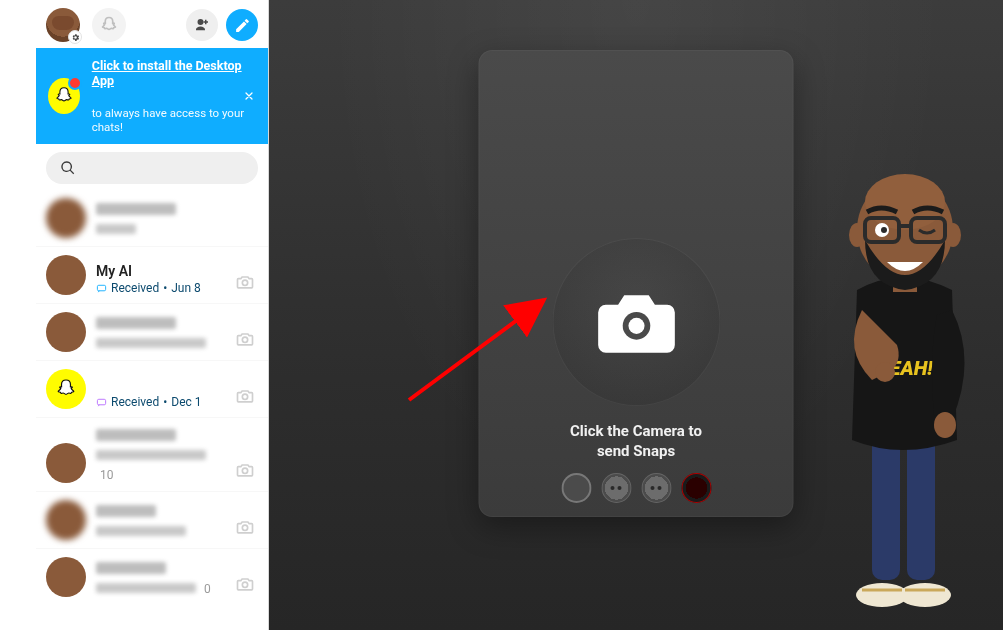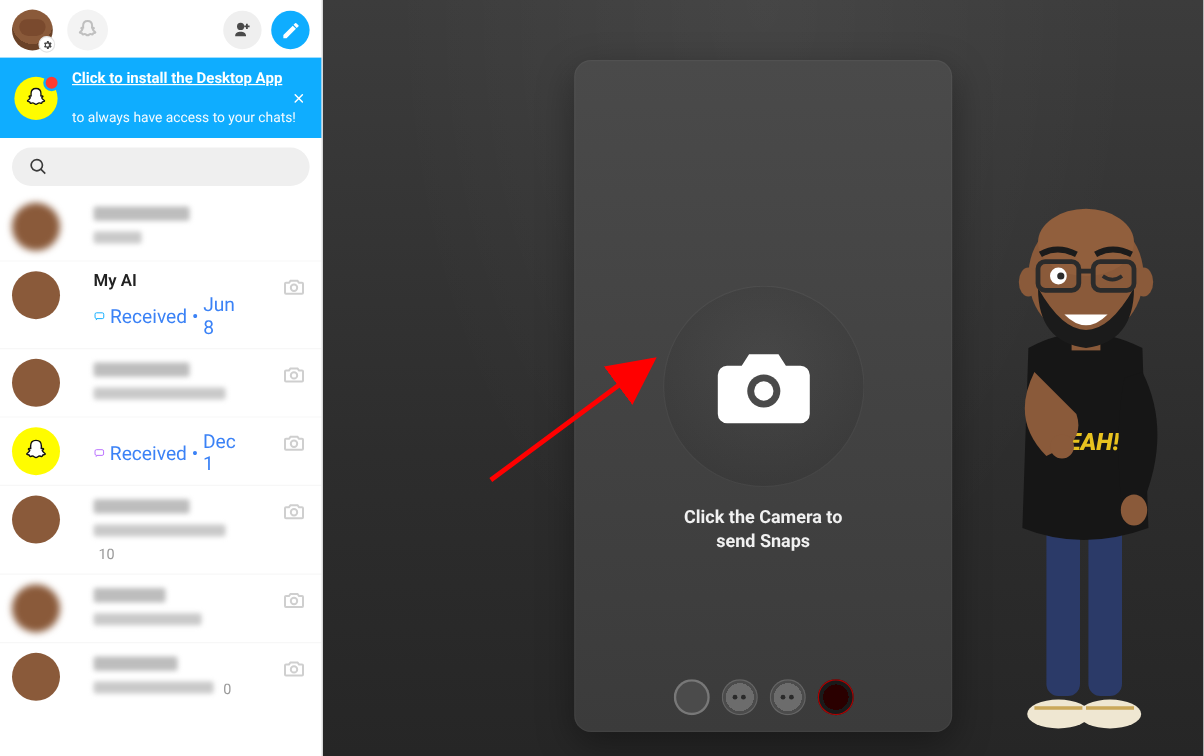--- a/index.html
+++ b/index.html
@@ -1,17 +1,17 @@
 <!DOCTYPE html>
 <html><head>
 <meta charset="utf-8">
 <style>
   * { box-sizing: border-box; margin: 0; padding: 0; }
   body { font-family: -apple-system, BlinkMacSystemFont, "Segoe UI", Roboto, Helvetica, Arial, sans-serif; width: 1003px; height: 630px; overflow: hidden; display: flex; background: #fff; }
-  .sidebar { width: 268px; height: 630px; display: flex; flex-direction: column; background: #fff; }
+  .sidebar { width: 268px; height: 630px; display: flex; flex-direction: column; background: #fff; padding-left: 36px; }
   .topbar { display: flex; align-items: center; justify-content: space-between; padding: 8px 10px 6px; }
   .topbar-left { display: flex; align-items: center; gap: 12px; }
   .avatar-btn { width: 34px; height: 34px; border-radius: 50%; background: radial-gradient(circle at 50% 35%, #8a5a3a 0 60%, #6a4228 60% 100%); position: relative; cursor: pointer; }
   .avatar-btn::before { content:""; position:absolute; left:6px; top:8px; width:22px; height:14px; border-radius:10px 10px 12px 12px/10px 10px 12px 12px; background:#7a4a2e; }
   .avatar-gear { position:absolute; right:-2px; bottom:-2px; width:14px; height:14px; border-radius:50%; background:#fff; display:flex; align-items:center; justify-content:center; border:1px solid #e3e3e3;}
   .avatar-gear svg { width:9px; height:9px; fill:#454545;}
   .ghost-btn { width: 34px; height: 34px; border-radius: 50%; background:#f3f3f3; display:flex; align-items:center; justify-content:center; cursor:pointer; }
   .topbar-right { display:flex; gap:8px; }
   .circ-btn { width:32px; height:32px; border-radius:50%; display:flex; align-items:center; justify-content:center; cursor:pointer; }
   .add-friend { background:#efefef; position:relative; }
@@ -21,48 +21,48 @@
   .banner-ghost .badge { position:absolute; top:-2px; right:-2px; width:14px; height:14px; border-radius:50%; background:#ff3b30; border:2px solid #0FADFF;}
   .banner-text { display:flex; flex-direction:column; font-size:12px; }
   .banner-text .t1 { font-weight:700; text-decoration:underline; font-size:12.5px; }
   .banner-text .t2 { font-size:11.5px; opacity:.95; margin-top:18px;}
   .banner-close { position:absolute; right:10px; top:50%; transform:translateY(-50%); width:18px; height:18px; cursor:pointer; display:flex; align-items:center; justify-content:center;}
   .search-wrap { padding:8px 10px 6px; }
   .search { display:flex; align-items:center; background:#efefef; border-radius:20px; padding:8px 14px; gap:8px; }
   .search input { border:none; background:transparent; outline:none; font-size:14px; color:#444; width:100%; }
   .search input::placeholder { color:#5a5a5a; }
   .list { flex:1; overflow:hidden; }
-  .item { display:flex; align-items:flex-start; padding:8px 10px; gap:28px; cursor:pointer; position:relative; min-height:56px; }
+  .item { display:flex; align-items:flex-end; padding:8px 10px; gap:10px; cursor:pointer; position:relative; min-height:56px; }
   .item + .item { border-top:1px solid rgba(0,0,0,0.03);}
   .item .av { width:40px; height:40px; border-radius:50%; flex-shrink:0; background:#8a5a3a; }
   .item .av.pix { filter: blur(3px); }
   .item .meta { flex:1; min-width:0; }
   .item .name-row { font-size:14px; font-weight:600; color:#222; }
-  .item .sub-row { font-size:16px; color:#3b82f6; display:flex; align-items:center; gap:4px; margin-top:2px;}
+  .item .sub-row { font-size:12px; color:#0c4a6e; display:flex; align-items:center; gap:4px; margin-top:2px;}
   .item .sub-row .status-icon { width:11px; height:11px; }
   .item .cam-icon { width:26px; height:26px; border-radius:6px; display:flex; align-items:center; justify-content:center; }
   .pix-line { display:inline-block; height:10px; background:#c9c9c9; filter:blur(2px); border-radius:2px; }
   .pix-name { width:80px; height:12px; background:#bdbdbd; filter:blur(2px); display:inline-block; border-radius:2px;}
   .pix-sub { width:110px; }
   .yellow-bg { background:#FFFC00 !important; display:flex; align-items:center; justify-content:center; }
 
   
   .bitmoji-blue { background: radial-gradient(circle at 50% 40%, #39b8ff 0 58%, #0f93e8 58% 100%); }
   .bitmoji-hair { background: radial-gradient(circle at 50% 60%, #8a5a3a 0 45%, #1b1b1b 45% 100%); }
   .bitmoji-plain { background: radial-gradient(circle at 50% 45%, #a06a45 0 55%, #7a4a2e 55% 100%); }
   .bitmoji-pix { background: linear-gradient(135deg,#bdbdbd,#d9d9d9); }
 
   
   .main { flex:1; height:630px; background:
     radial-gradient(ellipse at 50% 0%, rgba(255,255,255,.05), transparent 60%),
     linear-gradient(#3c3c3c,#2d2d2d 60%,#262626);
     position:relative; overflow:hidden;
     border-left:1px solid #d8d8d8;
   }
-  .card { position:absolute; left:50%; top:50px; transform:translateX(-50%); width:315px; height:560px; border-radius:14px; background:linear-gradient(#4a4a4a,#3b3b3b); box-shadow: inset 0 0 0 1px rgba(255,255,255,.04), 0 10px 30px rgba(0,0,0,.35); }
+  .card { position:absolute; left:50%; top:50px; transform:translateX(-50%); width:315px; height:467px; border-radius:14px; background:linear-gradient(#4a4a4a,#3b3b3b); box-shadow: inset 0 0 0 1px rgba(255,255,255,.04), 0 10px 30px rgba(0,0,0,.35); }
   .cam-circle { position:absolute; left:50%; top:188px; transform:translateX(-50%); width:168px; height:168px; border-radius:50%; background:radial-gradient(circle at 50% 40%, rgba(255,255,255,.02), rgba(0,0,0,.15)); box-shadow: inset 0 0 0 1px rgba(255,255,255,.06); display:flex; align-items:center; justify-content:center; cursor:pointer;}
   .cam-circle svg { width:92px; height:92px; fill:#fff;}
   .cam-label { position:absolute; left:0; right:0; top:372px; text-align:center; color:#f1f1f1; font-weight:700; font-size:15px; line-height:1.3; }
   .lens-row { position:absolute; left:50%; bottom:14px; transform:translateX(-50%); display:flex; gap:10px; }
   .lens { width:30px; height:30px; border-radius:50%; background:#3a3a3a; box-shadow:inset 0 0 0 1px rgba(255,255,255,.15); cursor:pointer;}
   .lens.plain { background:#4b4b4b; box-shadow:inset 0 0 0 2px rgba(255,255,255,.25);}
   .lens.face1 { background:radial-gradient(circle,#6c6c6c 0 55%,#4b4b4b 55% 100%);}
   .lens.face2 { background:radial-gradient(circle,#6c6c6c 0 55%,#4b4b4b 55% 100%);}
   .lens.devil { background:radial-gradient(circle,#2a0000 0 50%,#1a1a1a 50% 100%); box-shadow:inset 0 0 0 1px #b00000;}
   .lens .dots { display:flex; gap:3px; justify-content:center; align-items:center; height:100%;}

